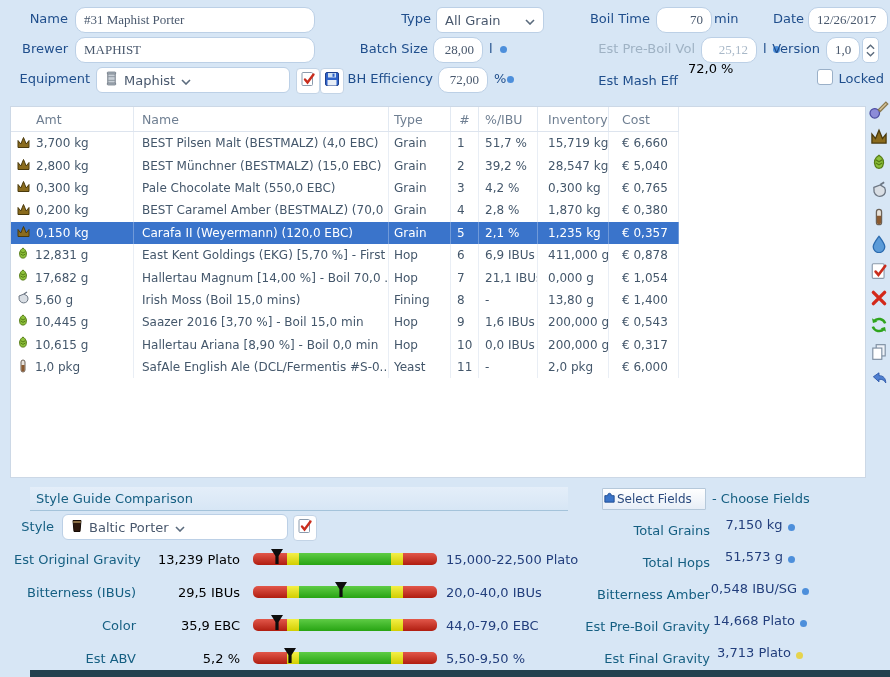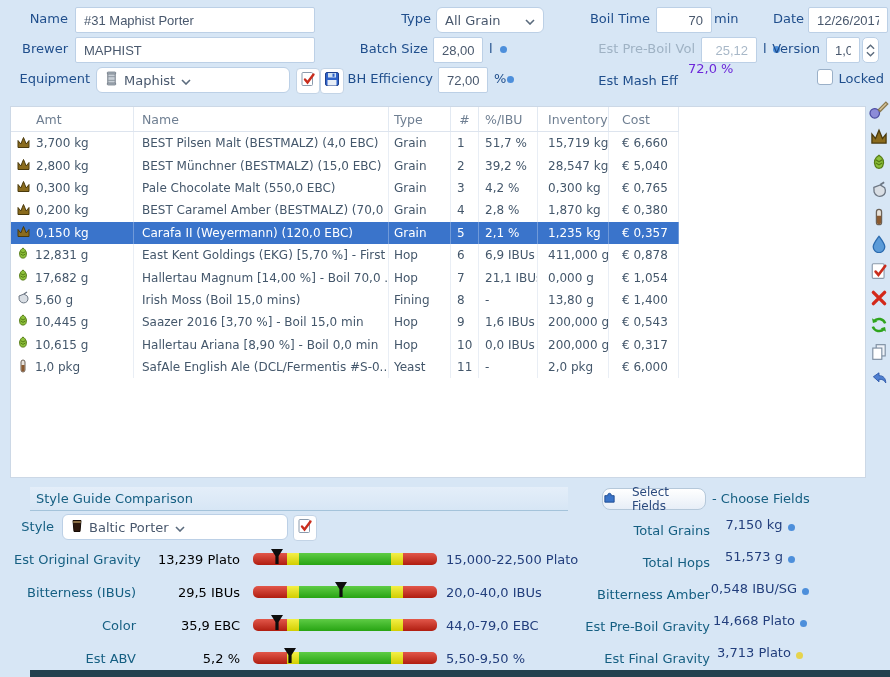--- a/index.html
+++ b/index.html
@@ -1,21 +1,21 @@
 <!DOCTYPE html>
 <html><head>
 <meta charset="utf-8">
 <style>
   html,body{margin:0;padding:0;}
   body{width:890px;height:677px;overflow:hidden;font-family:"DejaVu Sans","Liberation Sans",sans-serif;}
   #app{position:relative;width:890px;height:677px;background:#d7e6f5;overflow:hidden;}
   .lbl{position:absolute;color:#1f4e8c;font-size:13px;text-align:right;white-space:nowrap;}
   .lbl2{position:absolute;color:#155f82;font-size:13px;text-align:right;white-space:nowrap;}
   .lbl.gray{color:#9fb2c4;}
-  .inp{position:absolute;background:#fff;border:1px solid #bcd0e6;border-radius:2px;font-size:13px;color:#49586d;height:26px;box-sizing:border-box;padding:0 8px;outline:none;font-family:Liberation Sans, sans-serif;}
+  .inp{position:absolute;background:#fff;border:1px solid #bcd0e6;border-radius:10px;font-size:13px;color:#49586d;height:26px;box-sizing:border-box;padding:0 8px;outline:none;font-family:Liberation Serif, serif;}
   .inp.right{text-align:right;}
   .inp.gray{color:#a8b8c8;}
   .sel{position:absolute;background:#fff;border:1px solid #bcd0e6;border-radius:6px;height:26px;box-sizing:border-box;display:flex;align-items:center;gap:6px;padding:0 8px;font-size:13px;color:#49586d;cursor:default;}
   .unit{position:absolute;color:#1f4e8c;font-size:13px;white-space:nowrap;}
   .dot{position:absolute;width:7px;height:7px;border-radius:50%;background:#4d8fdb;}
   .icobtn{position:absolute;width:22px;height:24px;display:flex;align-items:center;justify-content:center;background:#fff;border:1px solid #c3d4e6;border-radius:4px;}
   .spin{position:absolute;width:17px;height:26px;background:#fff;border:1px solid #bcd0e6;border-radius:5px;box-sizing:border-box;display:flex;flex-direction:column;align-items:center;justify-content:center;gap:1px;}
   .chk{position:absolute;width:14px;height:14px;background:#fff;border:1px solid #9ab0c8;border-radius:3px;}
   
   .tbl{position:absolute;left:10px;top:106px;width:856px;height:372px;background:#fff;border:1px solid #ccd8e6;box-sizing:border-box;}
@@ -47,21 +47,21 @@
   .sl-bar{position:relative;margin-left:13px;width:184px;height:12px;display:flex;border-radius:5px;}
   .sl-bar .sg{height:100%;}
   .sg.r1{width:18.5%;background:linear-gradient(#e2574a,#b01d10);border-radius:5px 0 0 5px;}
   .sg.y1{width:6.5%;background:linear-gradient(#f4f046,#d2ce00);}
   .sg.g1{width:50%;background:linear-gradient(#5ecc45,#27a413);}
   .sg.y2{width:6.5%;background:linear-gradient(#f4f046,#d2ce00);}
   .sg.r2{width:18.5%;background:linear-gradient(#e2574a,#b01d10);border-radius:0 5px 5px 0;}
   .marker{position:absolute;top:-5px;width:14px;height:18px;}
   .sl-rng{margin-left:9px;color:#223e7c;font-size:13px;white-space:nowrap;}
   
-  .btn{position:absolute;left:602px;top:488px;height:22px;width:104px;background:linear-gradient(#ffffff,#e7eef7);border:1px solid #b5c8da;border-radius:8px;box-sizing:border-box;display:flex;align-items:center;gap:16px;font-size:12px;color:#2b4a7e;}
+  .btn{position:absolute;left:602px;top:488px;height:22px;width:104px;background:linear-gradient(#ffffff,#e7eef7);border:1px solid #b5c8da;border-radius:1px;box-sizing:border-box;display:flex;align-items:center;gap:1px;font-size:12px;color:#2b4a7e;}
   .statlbl{position:absolute;width:150px;text-align:right;color:#155f82;font-size:13px;white-space:nowrap;}
   .statval{position:absolute;width:120px;display:flex;align-items:center;justify-content:center;gap:5px;color:#223e7c;font-size:13px;white-space:nowrap;}
   .statval .sdot{width:7px;height:7px;border-radius:50%;margin-top:6px;}
   .darkstrip{position:absolute;left:30px;top:670px;width:860px;height:7px;background:#24414f;}
 </style>
 </head>
 <body>
 
 <div id="app">
 
@@ -126,21 +126,21 @@
           <rect x="4" y="2" width="8" height="4.5" fill="#cfe0f2"></rect>
           <rect x="8.5" y="2.6" width="2" height="3.2" fill="#2f62c8"></rect>
           <rect x="3.5" y="9" width="9" height="5.5" fill="#e8eef6"></rect>
         </svg></span>
   </div>
   <div class="lbl" style="left:343px;top:71px;width:90px">BH Efficiency</div>
   <input class="inp right" style="left: 438px; top: 67px; width: 50px;" readonly="" value="72,00">
   <div class="unit" style="left:494px;top:71px">%</div>
   <div class="dot" style="left:507px;top:76px"></div>
   <div class="lbl" style="left:578px;top:73px;width:100px">Est Mash Eff</div>
-  <div class="unit" style="left:688px;top:61px;color:#6d28d9">72,0 %</div>
+  <div class="unit" style="left:688px;top:61px;color:#000000">72,0 %</div>
   <div class="chk" style="left:817px;top:69px"></div>
   <div class="lbl" style="left:836px;top:71px;width:48px;text-align:right">Locked</div>
 
   <div class="tbl">
     <div class="tbl-grid">
       <div class="trow head">
         <div class="c-amt" style="padding-left:25px">Amt</div>
         <div class="c-name">Name</div>
         <div class="c-type">Type</div>
         <div class="c-num hd">#</div>

